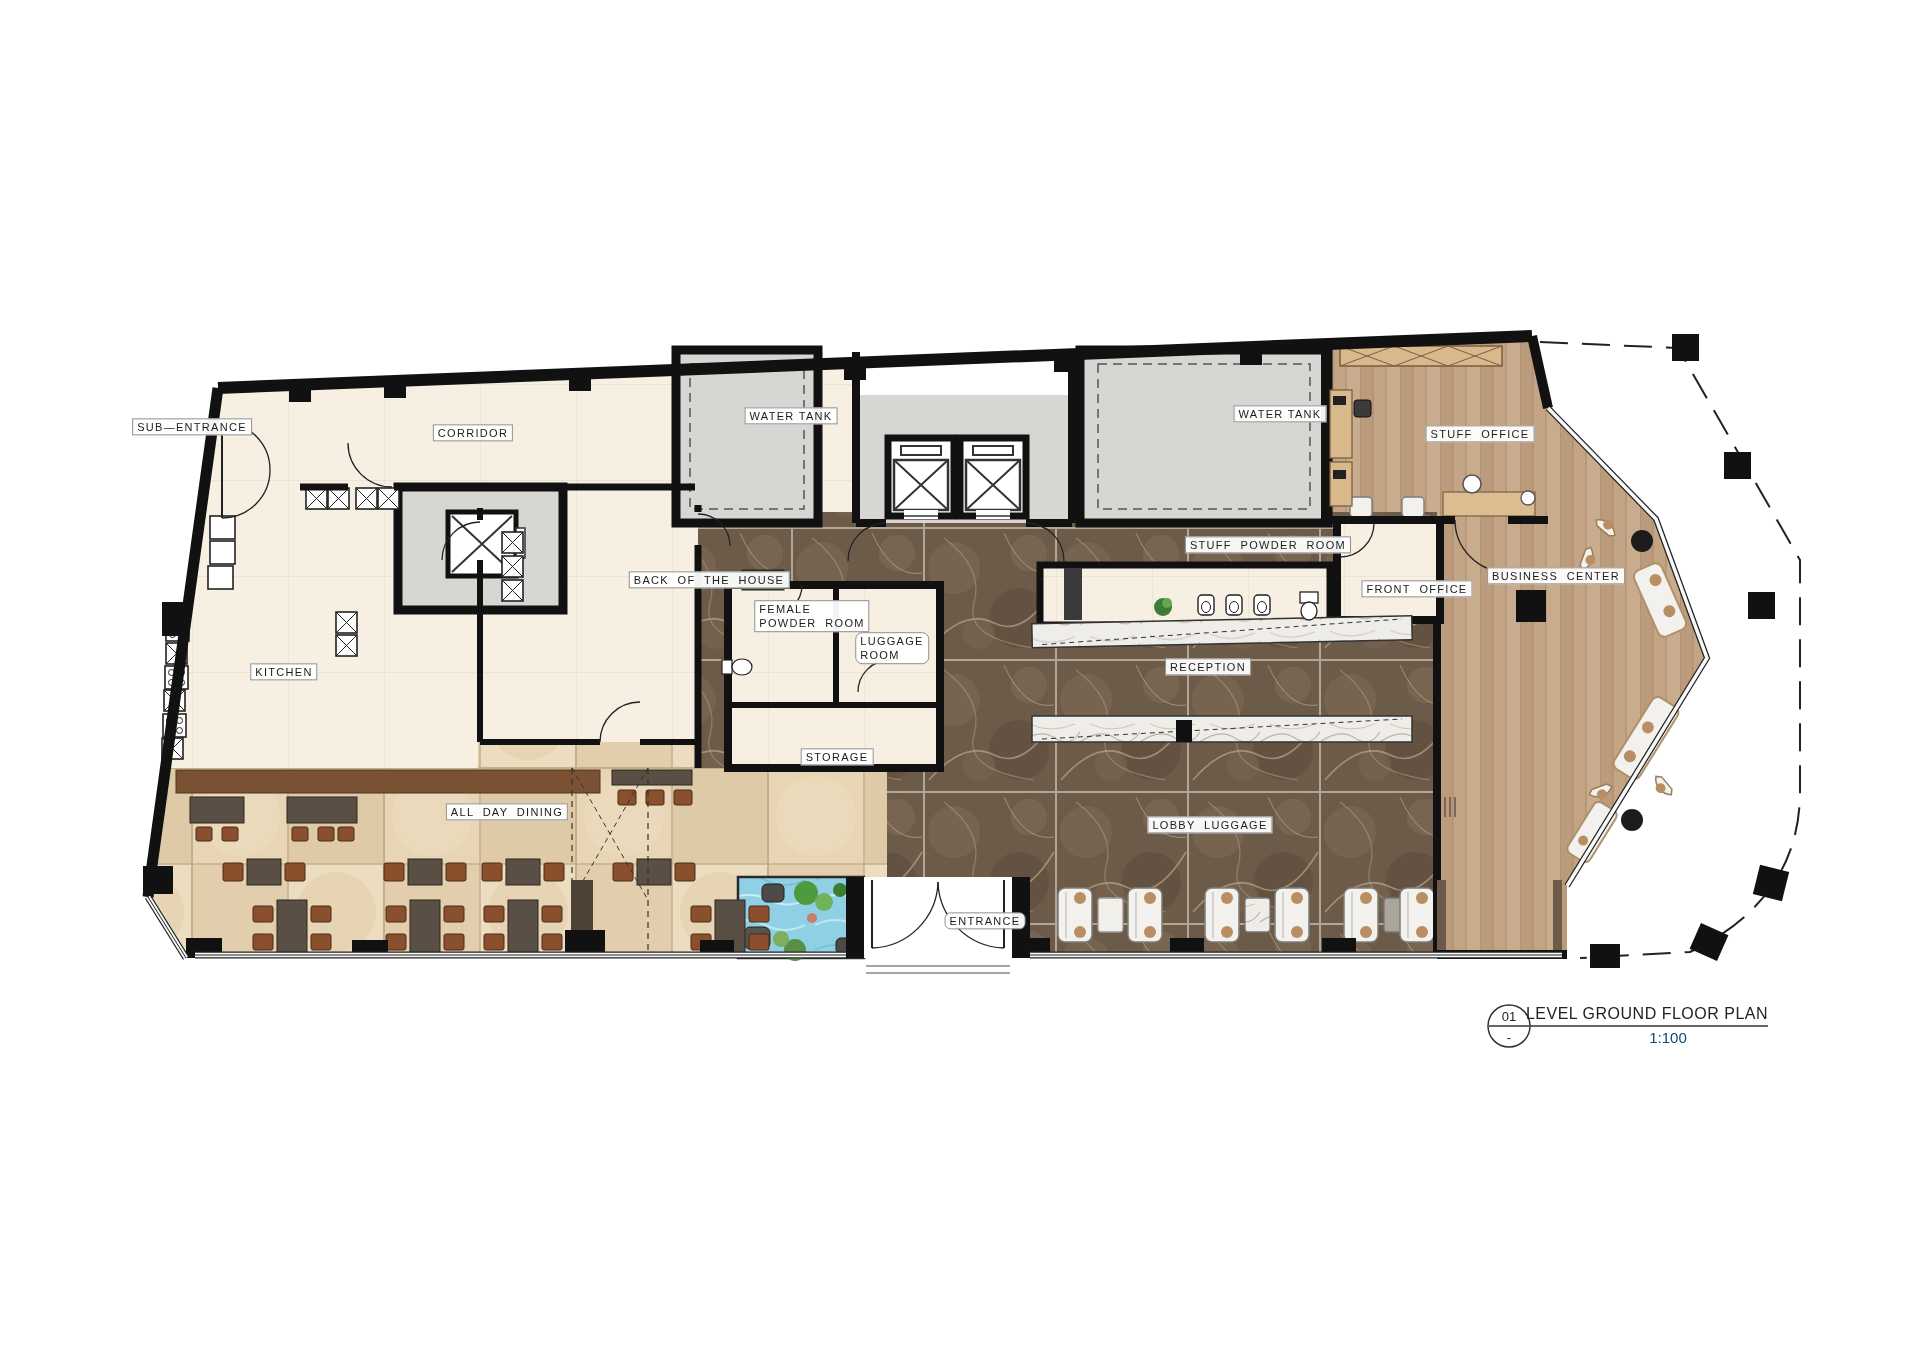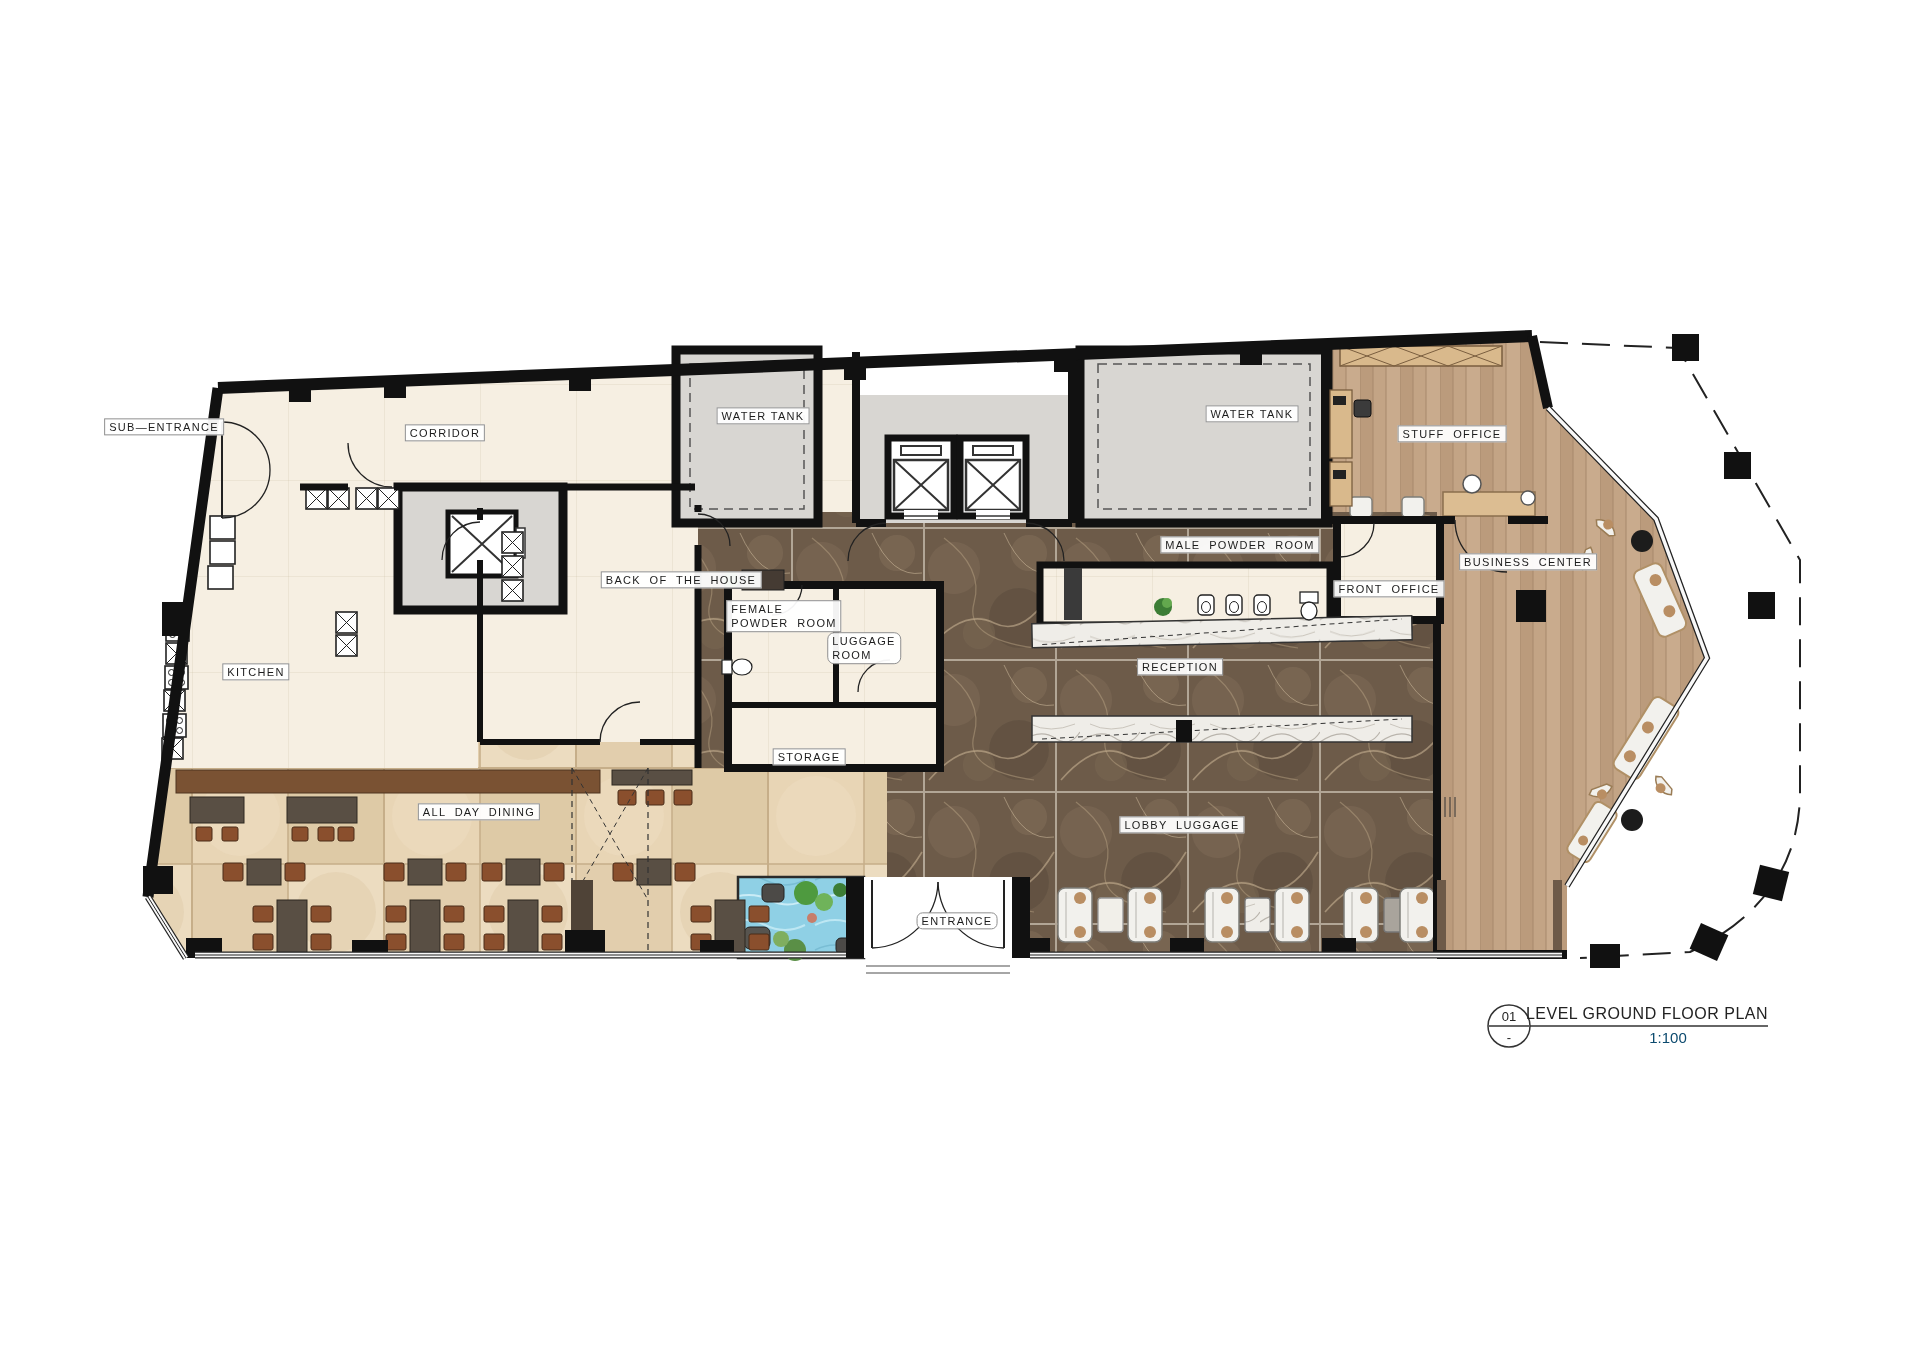--- a/index.html
+++ b/index.html
@@ -2,21 +2,21 @@
 <html><head>
 <meta charset="utf-8">
 <style>
   html,body{margin:0;padding:0;background:#ffffff;}
   #stage{position:relative;width:1920px;height:1358px;background:#fff;overflow:hidden;
          font-family:"Liberation Sans", sans-serif;}
   #plan-svg{position:absolute;left:0;top:0;}
   .lbl{position:absolute;transform:translate(-50%,-50%);
        font:11px/1.3 "Liberation Sans", sans-serif;letter-spacing:1.3px;color:#1c1c1c;
        background:rgba(255,255,255,.95);border:1px solid #8f8f8f;padding:1px 4px 0 4px;
-       white-space:pre;z-index:5;}
+       white-space:pre;z-index:5;margin-left:28px;}
   .tb-num{position:absolute;font:13px "Liberation Sans", sans-serif;color:#222;
           transform:translate(-50%,-50%);z-index:5;}
   .tb-title{position:absolute;right:152px;top:1005px;width:420px;text-align:right;
             font:16px "Liberation Sans", sans-serif;letter-spacing:.5px;color:#222;z-index:5;}
   .tb-scale{position:absolute;right:152px;top:1029px;width:200px;text-align:center;
             font:15px "Liberation Sans", sans-serif;color:#0c4a6e;z-index:5;}
 </style>
 </head>
 <body>
 
@@ -405,23 +405,23 @@
   <circle cx="1509" cy="1026" r="21" fill="#fff" stroke="#333" stroke-width="1.5"></circle>
   <line x1="1489" y1="1026" x2="1529" y2="1026" stroke="#333" stroke-width="1.5"></line>
 </g>
 </svg>
 
 <div class="lbl" style="left:164px;top:427px;">SUB—ENTRANCE</div>
 <div class="lbl" style="left:445px;top:433px;">CORRIDOR</div>
 <div class="lbl" style="left:763px;top:416px;">WATER TANK</div>
 <div class="lbl" style="left:1252px;top:414px;">WATER TANK</div>
 <div class="lbl" style="left:1452px;top:434px;">STUFF  OFFICE</div>
-<div class="lbl" style="left:1240px;top:545px;">MALE  POWDER  ROOM</div>
+<div class="lbl" style="left:1240px;top:545px;">STUFF  POWDER  ROOM</div>
 <div class="lbl" style="left:1389px;top:589px;">FRONT  OFFICE</div>
-<div class="lbl" style="left:1528px;top:562px;">BUSINESS  CENTER</div>
+<div class="lbl" style="left:1528px;top:576px;">BUSINESS  CENTER</div>
 <div class="lbl" style="left:681px;top:580px;">BACK  OF  THE  HOUSE</div>
 <div class="lbl" style="left:784px;top:616px;">FEMALE
 POWDER  ROOM</div>
 <div class="lbl" style="left:864px;top:648px;border-radius:7px;">LUGGAGE
 ROOM</div>
 <div class="lbl" style="left:256px;top:672px;">KITCHEN</div>
 <div class="lbl" style="left:1180px;top:667px;">RECEPTION</div>
 <div class="lbl" style="left:809px;top:757px;">STORAGE</div>
 <div class="lbl" style="left:479px;top:812px;">ALL  DAY  DINING</div>
 <div class="lbl" style="left:1182px;top:825px;">LOBBY  LUGGAGE</div>

